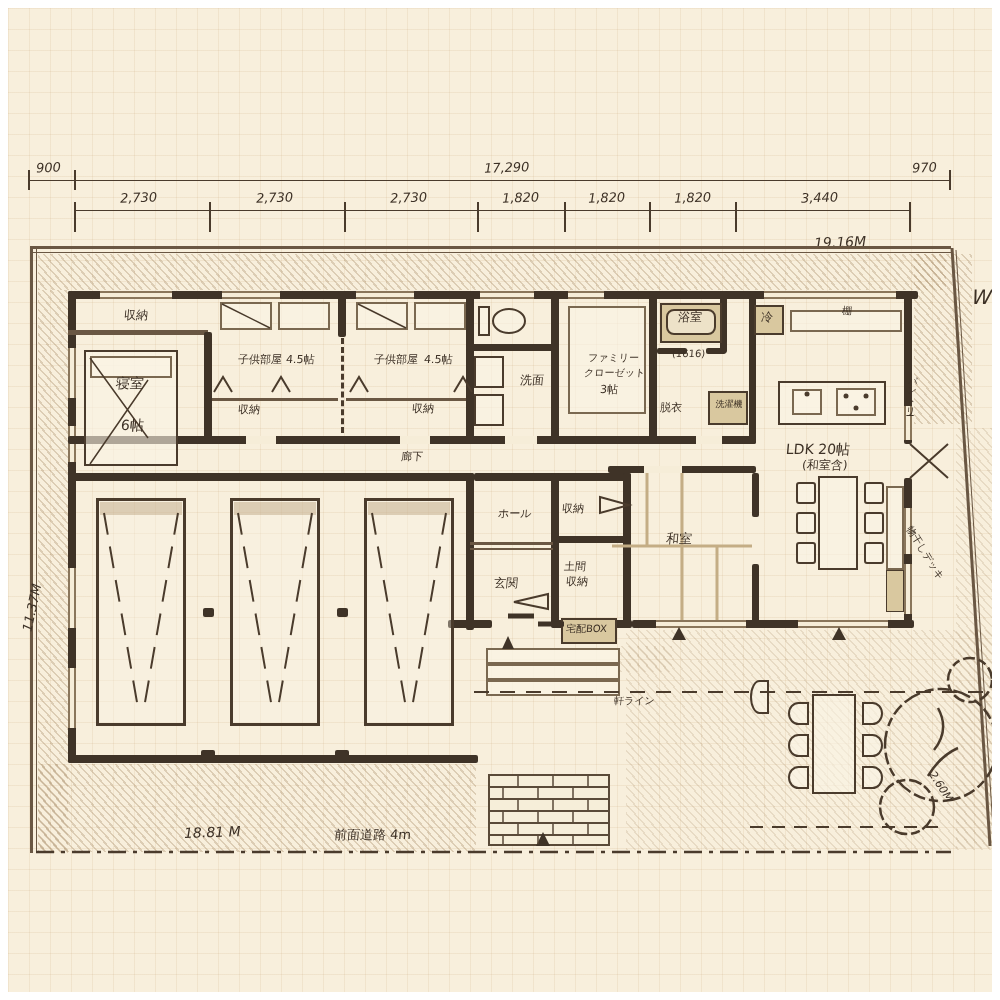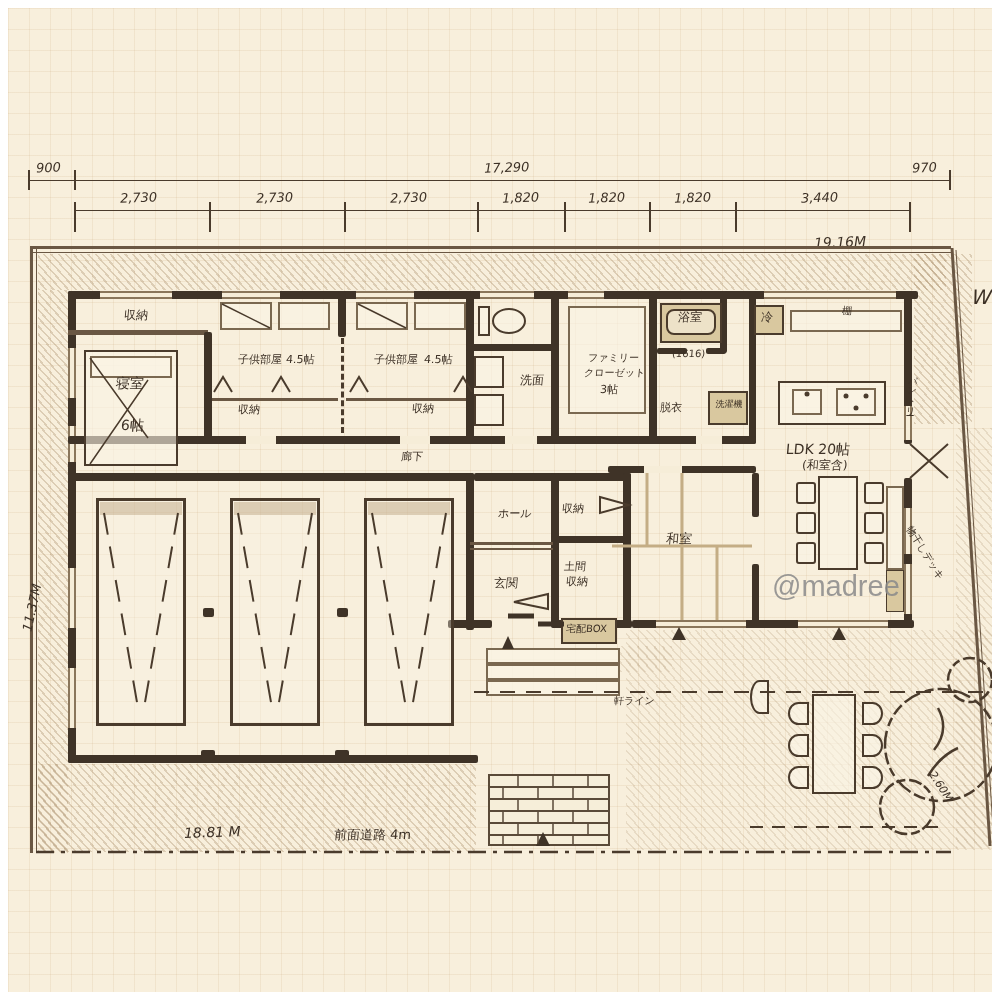--- a/index.html
+++ b/index.html
@@ -291,15 +291,14 @@
   <div class="lbl" style="left:558px;top:568px;font-size:11px;">収納</div>
   <div class="lbl" style="left:558px;top:615px;font-size:10px;">宅配BOX</div>
   <div class="lbl" style="left:906px;top:516px;font-size:10px;transform:rotate(58deg);transform-origin:left top;">物干しデッキ</div>
 
   <div class="dim" style="left:-24px;top:592px;width:96px;text-align:center;transform:rotate(-78deg);font-size:13px;">11.37M</div>
   <div class="dim" style="left:176px;top:816px;font-size:14px;">18.81 M</div>
   <div class="lbl" style="left:326px;top:820px;font-size:13px;">前面道路 4m</div>
   <div class="dim" style="left:916px;top:772px;transform:rotate(57deg);font-size:11px;">2.60M</div>
   <div class="lbl" style="left:606px;top:687px;font-size:10px;">軒ライン</div>
   <div class="lbl" style="left:964px;top:278px;font-size:20px;font-style:italic;">W</div>
-  <div class="wm" style="left:764px;top:562px;font-size:29px;">@madree</div>
 
 </div>
 
 </body></html>

